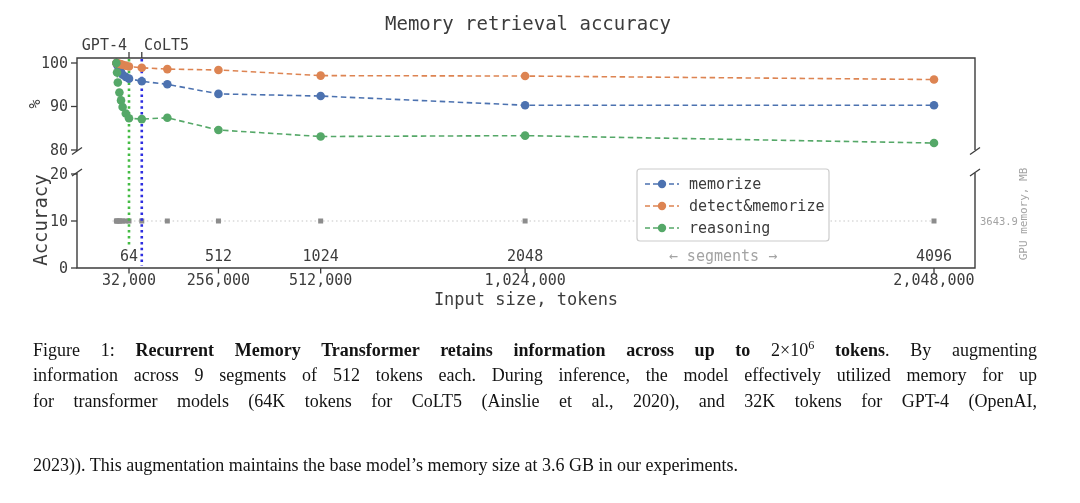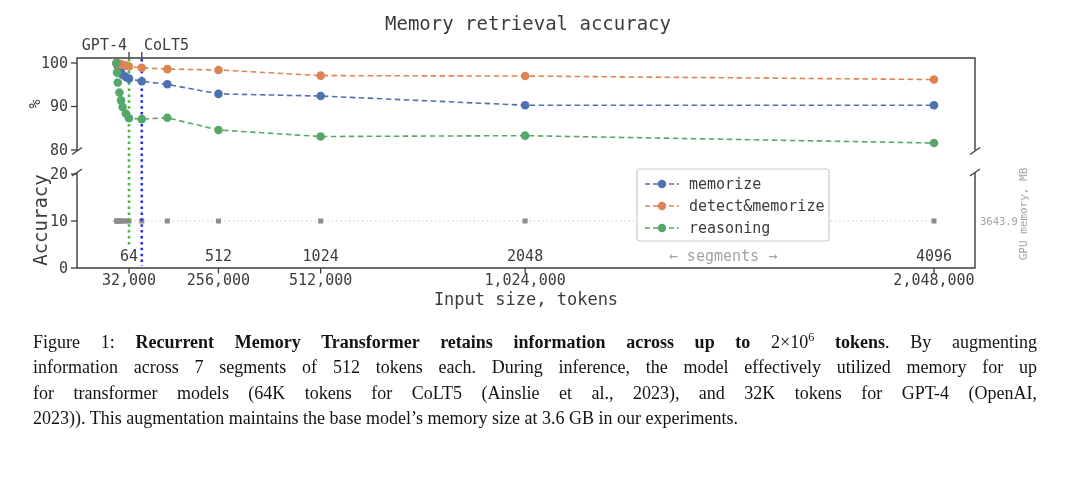--- a/index.html
+++ b/index.html
@@ -6,24 +6,24 @@
   .page{position:relative;width:1080px;height:503px;background:#ffffff;overflow:hidden;}
   svg text{font-family:"DejaVu Sans Mono","Liberation Mono",monospace;fill:#3c3c3c;}
   .f19{font-size:19px}
   .f17{font-size:17px}
   .f15{font-size:15px}
   .f11{font-size:11px}
   .f10{font-size:10.5px}
   .gray{fill:#a3a3a3}
   .mid{text-anchor:middle}
   .end{text-anchor:end}
-  .caption{position:absolute;left:33px;top:330px;width:1004px;
+  .caption{position:absolute;left:33px;top:338px;width:1004px;
            font-family:"Liberation Serif",serif;font-size:18px;color:#131313;}
   .cap-line{line-height:25.4px;text-align:justify;text-align-last:justify;}
-  .cap-line.last{text-align-last:left;}
+  .cap-line.last{text-align-last:left;margin-top:39px;}
   .cap-b{font-weight:bold;}
   .cap-line sup{font-size:68%;line-height:0;}
 </style>
 </head>
 <body>
 
 <div class="page">
   <svg width="1080" height="313" viewBox="0 0 1080 313">
     <g id="chart-render">
         <line x1="112.421875" y1="221" x2="934" y2="221" stroke="#c6c6c6" stroke-width="1.1" stroke-dasharray="1.5 2.8"></line>
@@ -139,17 +139,17 @@
     <text class="f15" x="144" y="50">CoLT5</text>
     <text class="f15 mid" transform="rotate(-90 40 104)" x="40" y="104">%</text>
     <text class="f19 mid" transform="rotate(-90 47 220)" x="47" y="220">Accuracy</text>
     <text class="f17 mid" x="526" y="305">Input size, tokens</text>
     <text class="f15 mid gray" x="723" y="261">← segments →</text>
     <text class="f10 gray" x="980" y="225">3643.9</text>
     <text class="f11 mid gray" transform="rotate(-90 1027 214)" x="1027" y="214">GPU memory, MB</text>
   </svg>
   <div class="caption" id="caption">
       <div class="cap-line"><span>Figure 1: </span><span class="cap-b">Recurrent Memory Transformer retains information across up to </span><span>2×10</span><sup>6</sup><span class="cap-b"> tokens</span><span>. By augmenting</span></div>
-      <div class="cap-line"><span>information across 7 segments of 512 tokens each. During inference, the model effectively utilized memory for up</span></div>
-      <div class="cap-line"><span>for transformer models (64K tokens for CoLT5 (Ainslie et al., 2023), and 32K tokens for GPT-4 (OpenAI,</span></div>
+      <div class="cap-line"><span>information across 9 segments of 512 tokens each. During inference, the model effectively utilized memory for up</span></div>
+      <div class="cap-line"><span>for transformer models (64K tokens for CoLT5 (Ainslie et al., 2020), and 32K tokens for GPT-4 (OpenAI,</span></div>
       <div class="cap-line last"><span>2023)). This augmentation maintains the base model’s memory size at 3.6 GB in our experiments.</span></div>
     </div>
 </div>
 
 </body></html>

